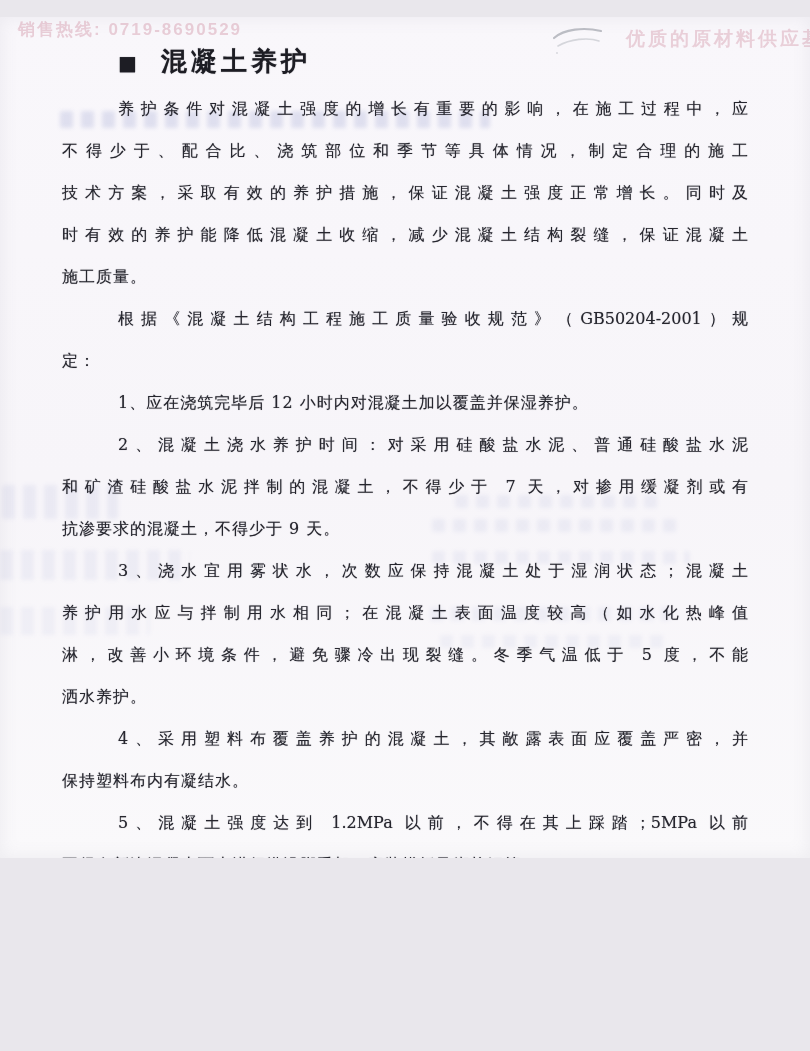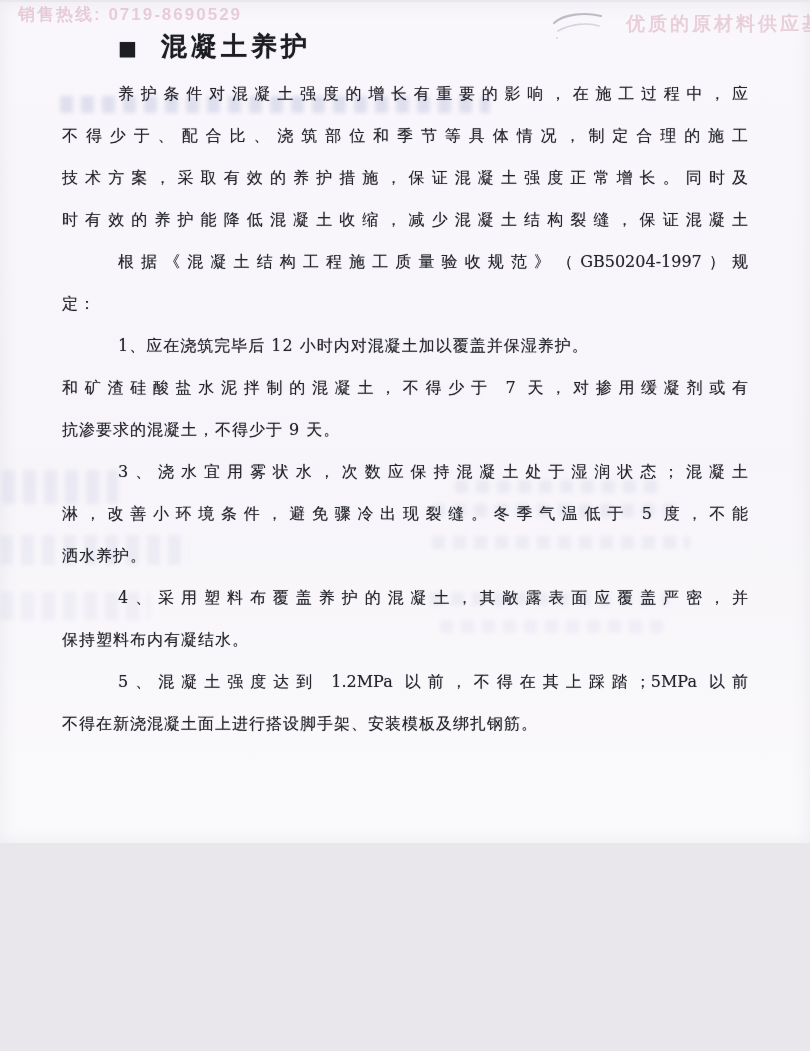--- a/index.html
+++ b/index.html
@@ -1,20 +1,20 @@
 <!DOCTYPE html>
 <html lang="zh"><head>
 <meta charset="utf-8">
 <title>混凝土养护</title>
 <style>
   html,body{margin:0;padding:0;background:#e9e7ec;}
   .page{
     position:relative;
     width:810px;height:841px;
-    margin:2px auto;
+    margin:17px auto;
     background:linear-gradient(180deg,#f9f7fb 0%,#f7f5f9 55%,#faf9fb 100%);
     overflow:hidden;
     font-family:"DejaVu Serif","Liberation Serif",serif;
     color:#24242c;
     box-shadow:inset 0 0 18px rgba(120,115,135,.10);
   }
   
   .wm{
     position:absolute;
     font-family:"Liberation Sans","DejaVu Sans",sans-serif;
@@ -104,26 +104,29 @@
   <div class="heading">
     <span class="bullet">■</span>
     <span>混凝土养护</span>
   </div>
 
   <div class="body">
       <div class="line j indent">养护条件对混凝土强度的增长有重要的影响，在施工过程中，应</div>
       <div class="line j">不得少于、配合比、浇筑部位和季节等具体情况，制定合理的施工</div>
       <div class="line j">技术方案，采取有效的养护措施，保证混凝土强度正常增长。同时及</div>
       <div class="line j">时有效的养护能降低混凝土收缩，减少混凝土结构裂缝，保证混凝土</div>
-      <div class="line j indent">根据《混凝土结构工程施工质量验收规范》（GB50204-1997）规</div>
+      <div class="line">施工质量。</div>
+      <div class="line j indent">根据《混凝土结构工程施工质量验收规范》（GB50204-2001）规</div>
       <div class="line">定：</div>
       <div class="line indent">1、应在浇筑完毕后 12 小时内对混凝土加以覆盖并保湿养护。</div>
+      <div class="line j indent">2、混凝土浇水养护时间：对采用硅酸盐水泥、普通硅酸盐水泥</div>
       <div class="line j">和矿渣硅酸盐水泥拌制的混凝土，不得少于 7 天，对掺用缓凝剂或有</div>
       <div class="line">抗渗要求的混凝土，不得少于 9 天。</div>
       <div class="line j indent">3、浇水宜用雾状水，次数应保持混凝土处于湿润状态；混凝土</div>
+      <div class="line j">养护用水应与拌制用水相同；在混凝土表面温度较高（如水化热峰值</div>
       <div class="line j">淋，改善小环境条件，避免骤冷出现裂缝。冬季气温低于 5 度，不能</div>
       <div class="line">洒水养护。</div>
       <div class="line j indent">4、采用塑料布覆盖养护的混凝土，其敞露表面应覆盖严密，并</div>
       <div class="line">保持塑料布内有凝结水。</div>
       <div class="line j indent">5、混凝土强度达到 1.2MPa 以前，不得在其上踩踏；5MPa 以前</div>
       <div class="line">不得在新浇混凝土面上进行搭设脚手架、安装模板及绑扎钢筋。</div>
     </div>
 
 </div>
 

